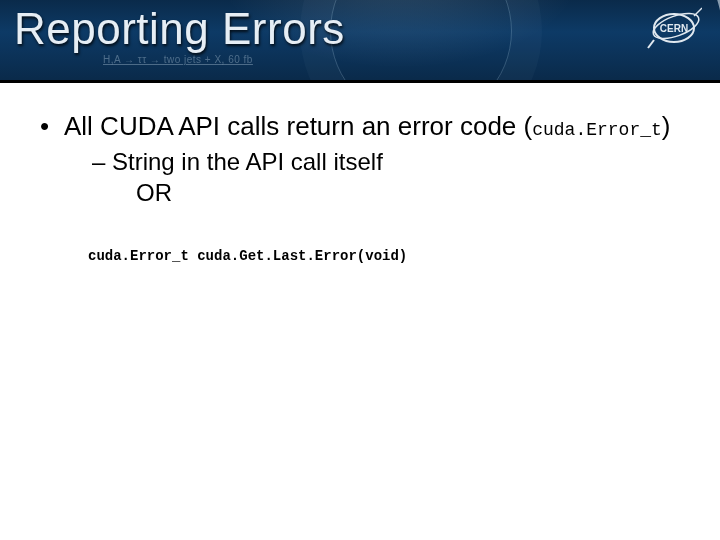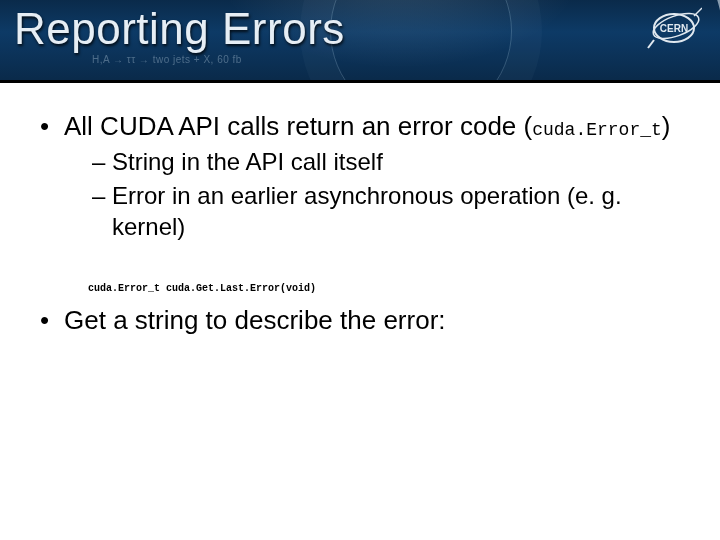--- a/index.html
+++ b/index.html
@@ -57,25 +57,26 @@
     left: 14px;
     top: 4px;
     font-size: 44px;
     font-weight: 400;
     color: #e6eef5;
     text-shadow: 1px 2px 3px rgba(0,0,0,0.8);
     letter-spacing: 0.5px;
   }
   .subtext {
     position: absolute;
-    left: 92px;
+    left: 103px;
     top: 54px;
     font-size: 10px;
     color: rgba(200,220,235,0.35);
     letter-spacing: 0.5px;
+    text-decoration: underline;
   }
   .cern-logo {
     position: absolute;
     right: 18px;
     top: 6px;
     width: 56px;
     height: 44px;
     text-align: right;
   }
   .header-divider {
@@ -136,21 +137,21 @@
     padding-left: 72px;
     font-size: 24px;
     line-height: 1.3;
   }
   .code {
     font-family: "Courier New", Courier, monospace;
     font-size: 18px;
   }
   .code-line {
     font-family: "Courier New", Courier, monospace;
-    font-size: 10px;
+    font-size: 14px;
     font-weight: bold;
     padding-left: 48px;
     margin: 2px 0 6px 0;
   }
   .gap-lg { height: 38px; }
   .gap-sm { height: 4px; }
 </style>
 </head>
 <body>
 
@@ -171,32 +172,25 @@
   </div>
   <div class="header-divider"></div>
 
   <div class="body">
     <ul class="bullets">
       <li>
         <span>All CUDA API calls return an error code (</span><span class="code">cuda.Error_t</span><span>)</span>
         <ul class="sublist">
           <li>String in the API call itself</li>
         </ul>
-        <ul class="sublist">
-          <li>Error in an earlier asynchronous operation (e. g. kernel)</li>
-        </ul>
+        <div class="or-line">OR</div>
       </li>
     </ul>
 
     <div class="gap-lg"></div>
 
     <div class="code-line">cuda.Error_t cuda.Get.Last.Error(void)</div>
 
     <div class="gap-sm"></div>
 
-    <ul class="bullets">
-      <li>
-        <span>Get a string to describe the error:</span>
-      </li>
-    </ul>
   </div>
 
 </div>
 
 </body></html>

